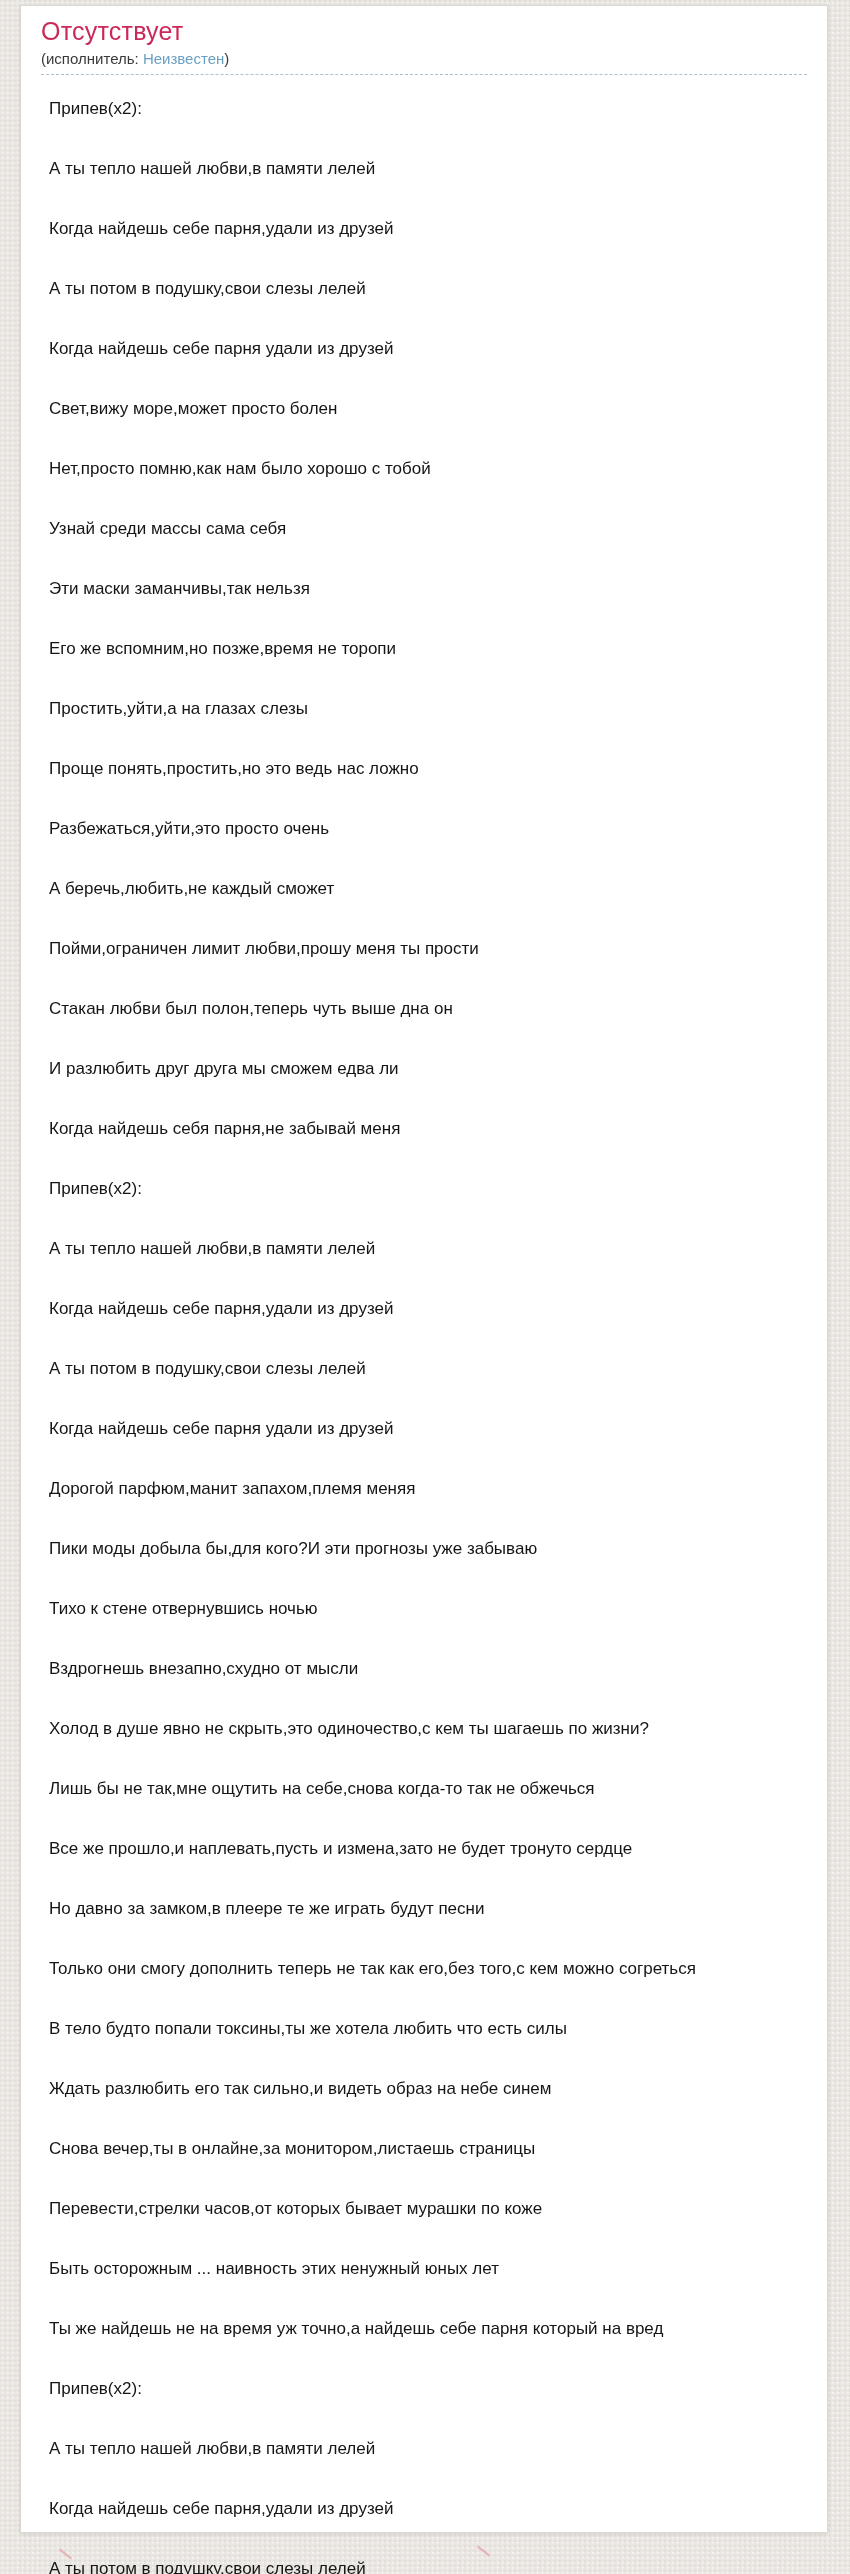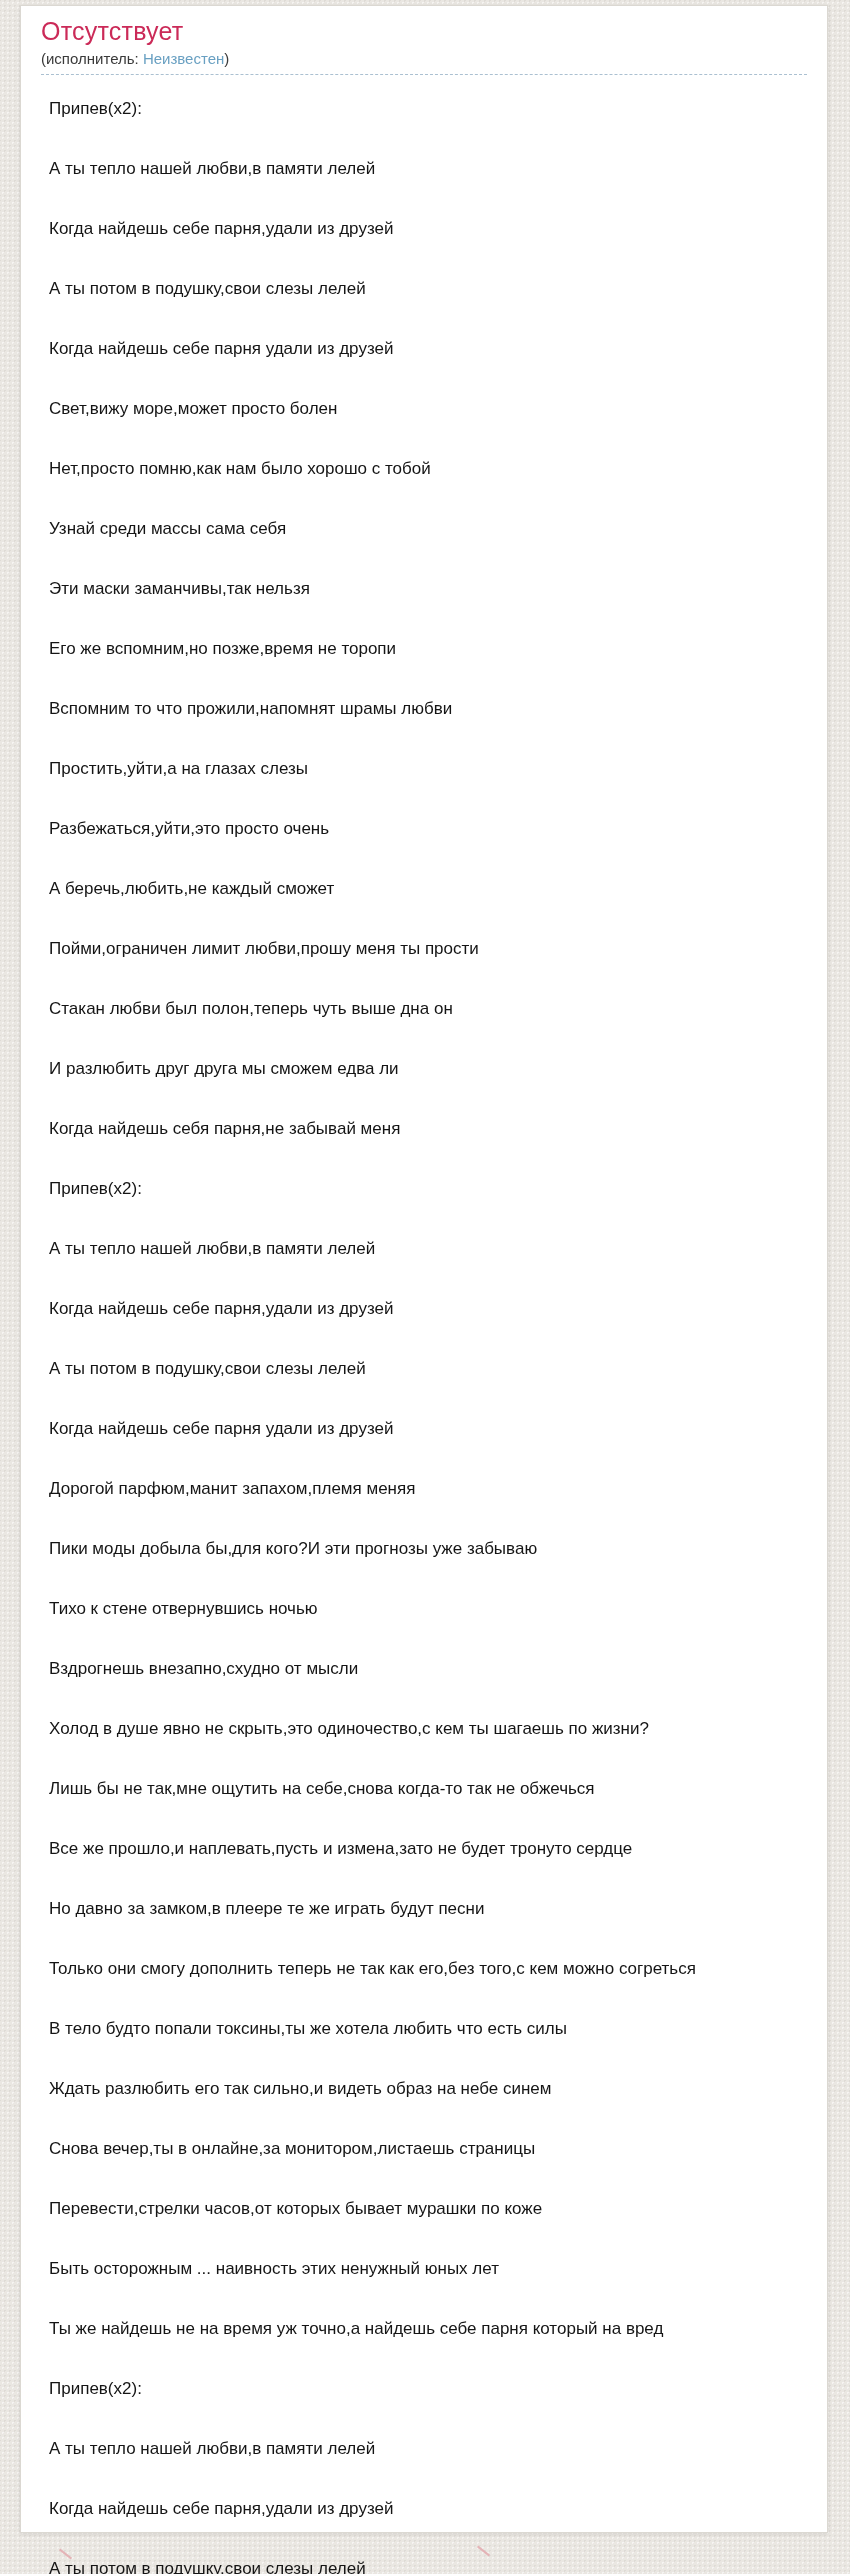--- a/index.html
+++ b/index.html
@@ -100,22 +100,22 @@
       <p class="lyric-line">Припев(x2):</p>
       <p class="lyric-line">А ты тепло нашей любви,в памяти лелей</p>
       <p class="lyric-line">Когда найдешь себе парня,удали из друзей</p>
       <p class="lyric-line">А ты потом в подушку,свои слезы лелей</p>
       <p class="lyric-line">Когда найдешь себе парня удали из друзей</p>
       <p class="lyric-line">Свет,вижу море,может просто болен</p>
       <p class="lyric-line">Нет,просто помню,как нам было хорошо с тобой</p>
       <p class="lyric-line">Узнай среди массы сама себя</p>
       <p class="lyric-line">Эти маски заманчивы,так нельзя</p>
       <p class="lyric-line">Его же вспомним,но позже,время не торопи</p>
-      <p class="lyric-line">Вспомним то что прожили,напомнят шрамы любви</p>
       <p class="lyric-line">Простить,уйти,а на глазах слезы</p>
+      <p class="lyric-line">Проще понять,простить,но это ведь нас ложно</p>
       <p class="lyric-line">Разбежаться,уйти,это просто очень</p>
       <p class="lyric-line">А беречь,любить,не каждый сможет</p>
       <p class="lyric-line">Пойми,ограничен лимит любви,прошу меня ты прости</p>
       <p class="lyric-line">Стакан любви был полон,теперь чуть выше дна он</p>
       <p class="lyric-line">И разлюбить друг друга мы сможем едва ли</p>
       <p class="lyric-line">Когда найдешь себя парня,не забывай меня</p>
       <p class="lyric-line">Припев(x2):</p>
       <p class="lyric-line">А ты тепло нашей любви,в памяти лелей</p>
       <p class="lyric-line">Когда найдешь себе парня,удали из друзей</p>
       <p class="lyric-line">А ты потом в подушку,свои слезы лелей</p>

